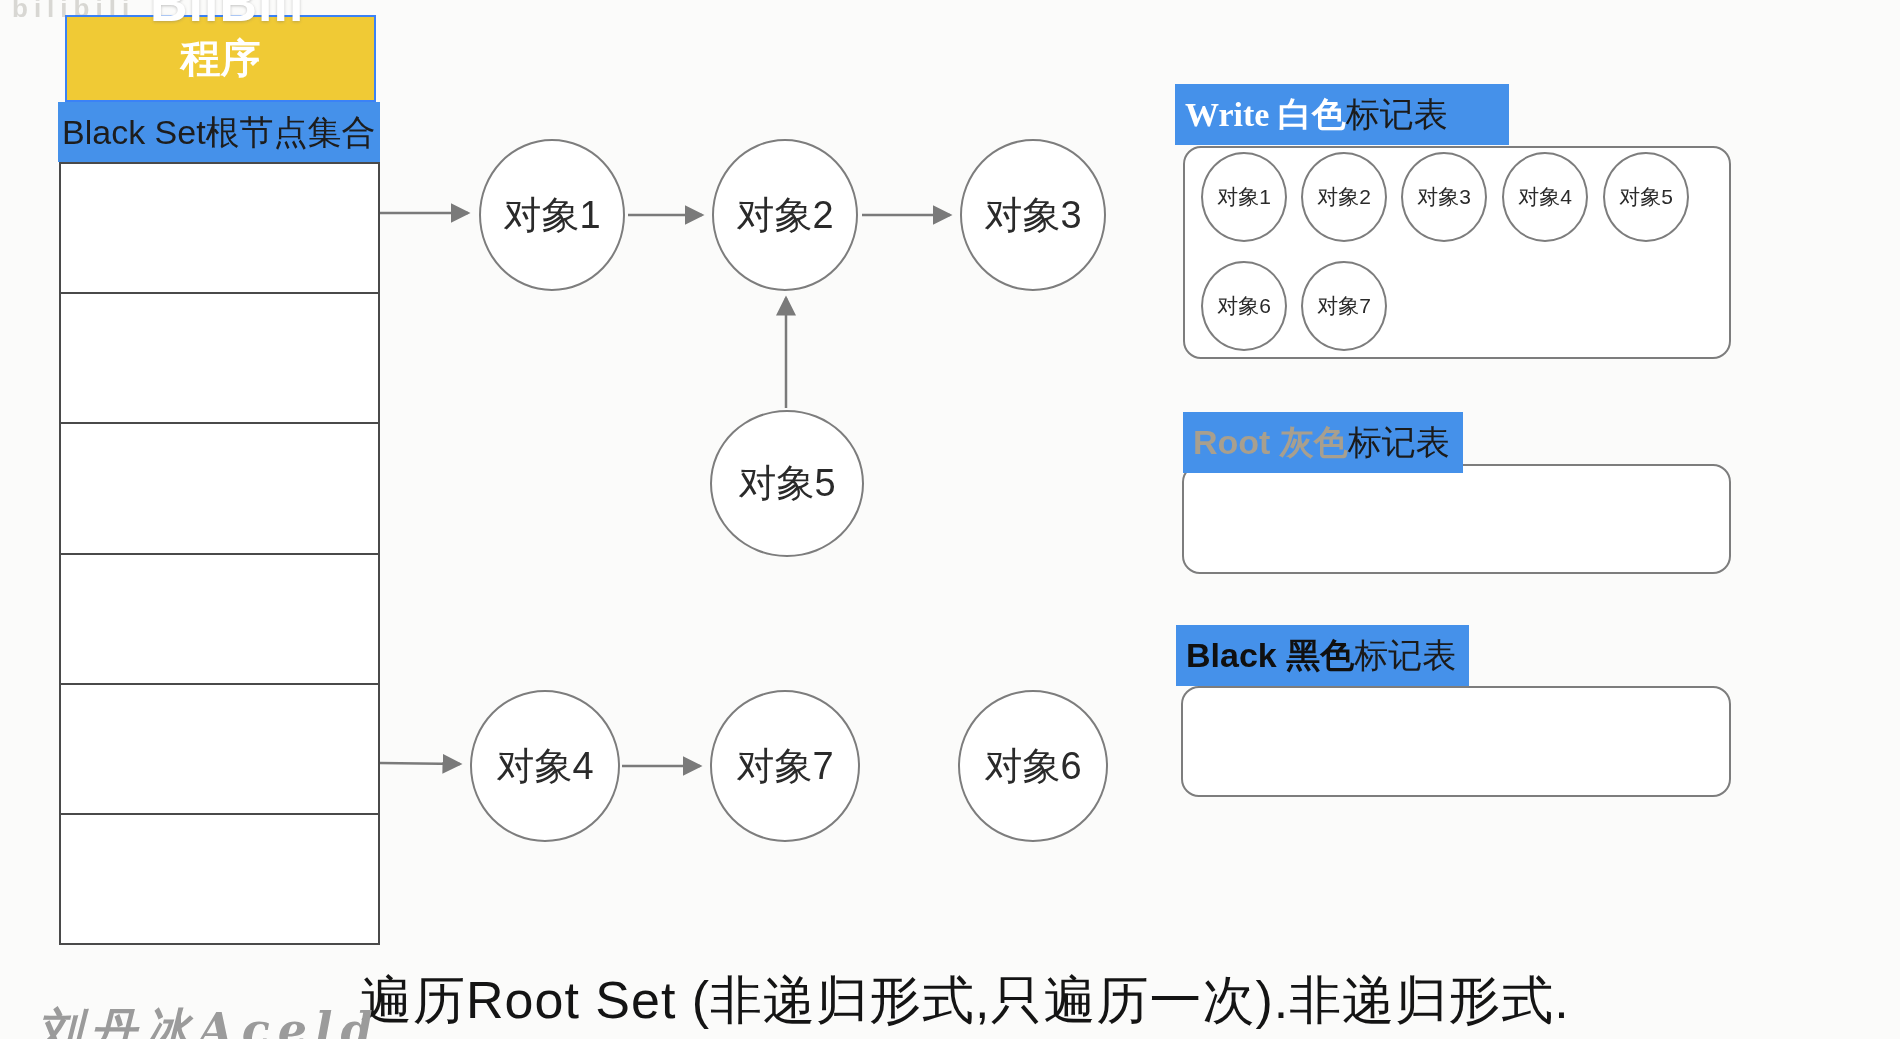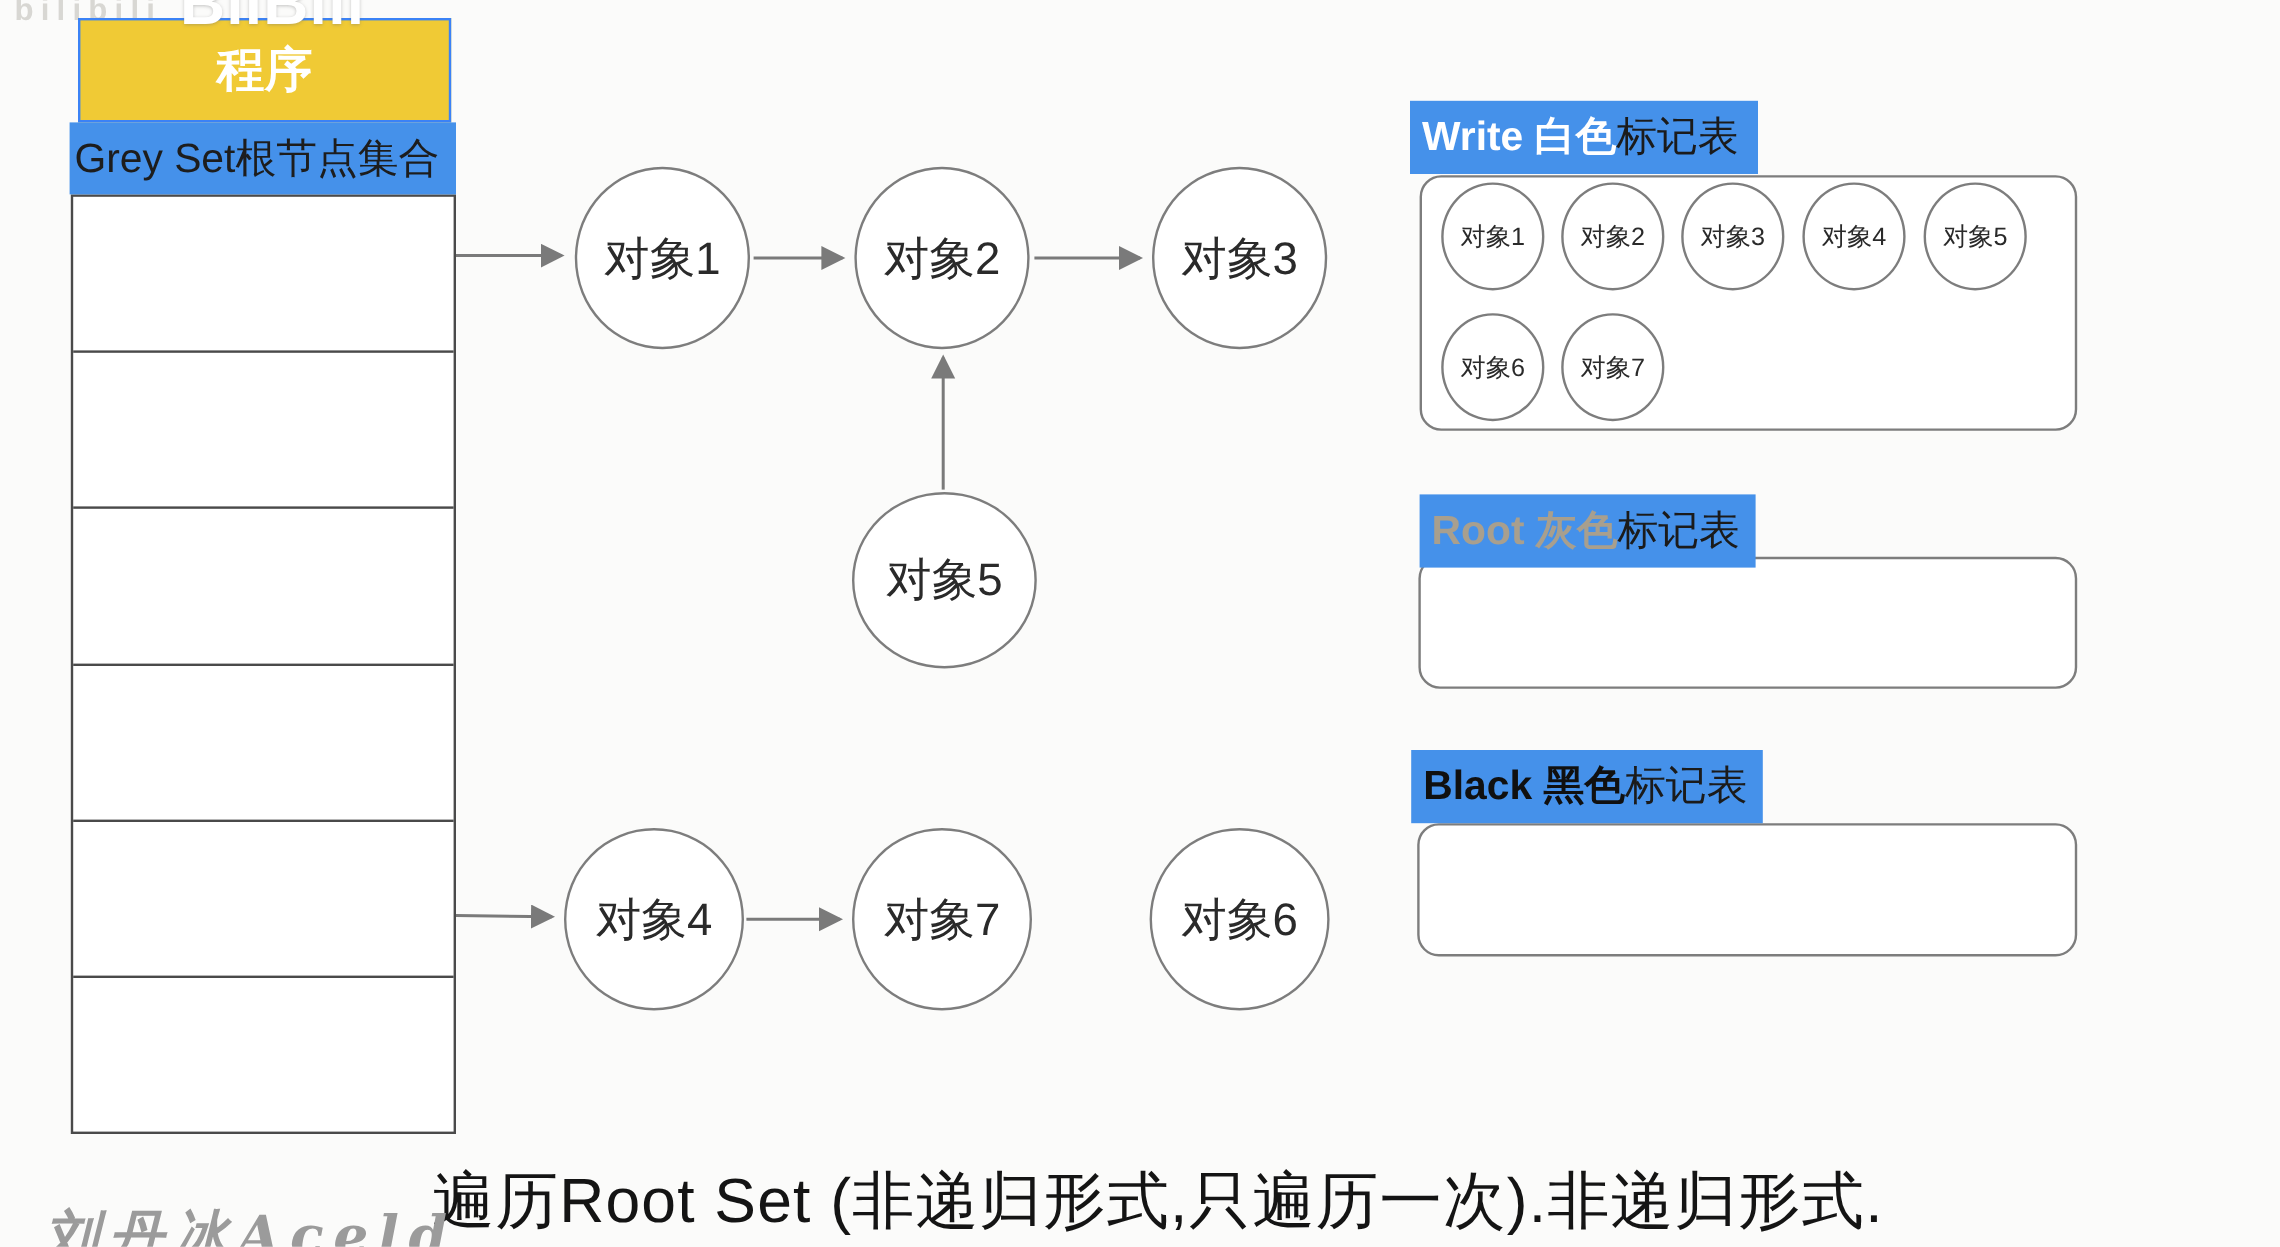--- a/index.html
+++ b/index.html
@@ -95,21 +95,21 @@
 </style>
 </head>
 <body>
 
 <div class="corner-mark">bilibili</div>
 <div class="logo-mark">BilBili</div>
 
 <div class="abs program-box">
   <span>程序</span>
 </div>
-<div class="abs rootset-header">Grey Set根节点集合</div>
+<div class="abs rootset-header">Black Set根节点集合</div>
 <div class="abs rootset-table">
   <div class="rootset-row"></div>
   <div class="rootset-row"></div>
   <div class="rootset-row"></div>
   <div class="rootset-row"></div>
   <div class="rootset-row"></div>
   <div class="rootset-row"></div>
 </div>
 
 <svg class="overlay" width="1900" height="1039" viewBox="0 0 1900 1039">
@@ -141,21 +141,21 @@
 <div class="node" style="left:470px; top:690px; width:150px; height:152px;">
   <span>对象4</span>
 </div>
 <div class="node" style="left:710px; top:690px; width:150px; height:152px;">
   <span>对象7</span>
 </div>
 <div class="node" style="left:958px; top:690px; width:150px; height:152px;">
   <span>对象6</span>
 </div>
 
-<div class="mark-label" style="left:1175px; top:84px; width:290px;">
+<div class="mark-label" style="left:1175px; top:84px; width:334px;font-family:Liberation Serif, serif;">
   <span class="hl hl-white">Write 白色</span><span class="rest">标记表</span>
 </div>
 <div class="round-box" style="left:1183px; top:146px; width:548px; height:213px;"></div>
 <div class="mini-node" style="left:1201px; top:152px;">
   <span>对象1</span>
 </div>
 <div class="mini-node" style="left:1301px; top:152px;">
   <span>对象2</span>
 </div>
 <div class="mini-node" style="left:1401px; top:152px;">

